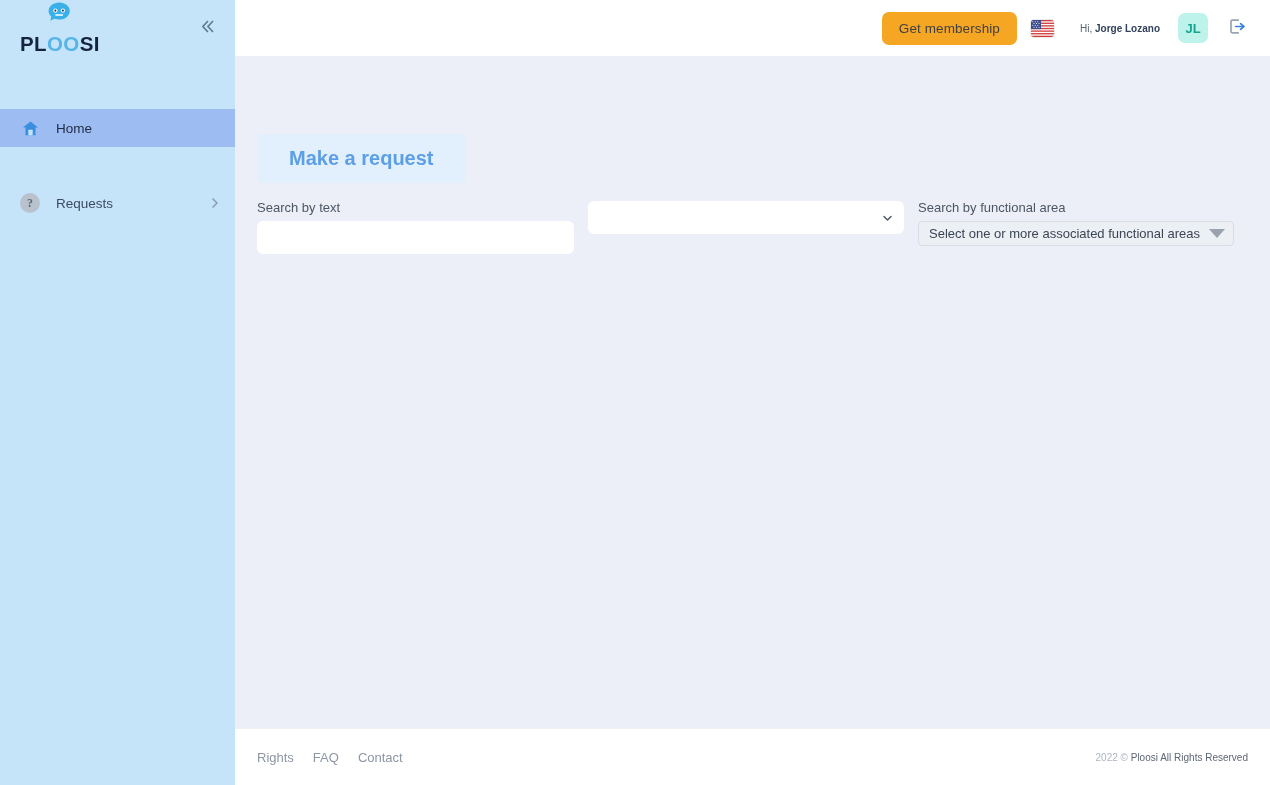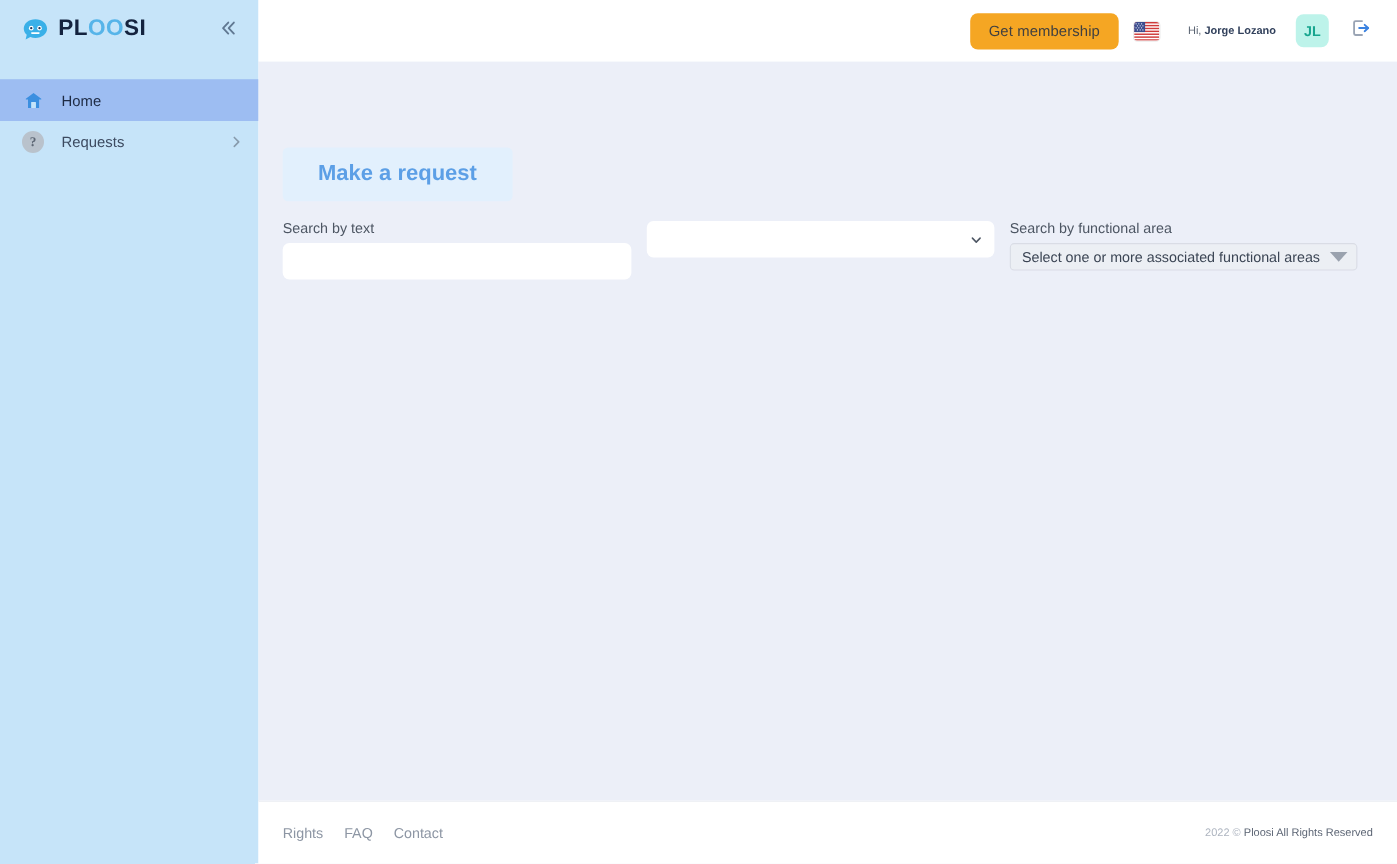--- a/index.html
+++ b/index.html
@@ -28,22 +28,23 @@
   }
   .sidebar-header {
     height: 56px;
     display: flex;
     align-items: center;
     padding: 0 14px 0 20px;
     justify-content: space-between;
   }
   .brand {
     display: flex;
-    align-items: flex-start;
+    align-items: center;
     gap: 8px;
+    flex-direction: column;
   }
   .brand-mark {
     width: 25px;
     height: 25px;
     flex: 0 0 25px;
     position: relative;
   }
   .brand-text {
     font-size: 20.5px;
     font-weight: 700;
@@ -65,20 +66,21 @@
   .sidebar-nav { margin-top: 16px; }
   .nav-item {
     height: 38px;
     display: flex;
     align-items: center;
     padding: 0 14px 0 20px;
     gap: 16px;
     cursor: pointer;
     font-size: 13.5px;
     color: #3c4a60;
+    margin-top: 37px;
   }
   .nav-item.active {
     background: #9dbdf2;
     color: #1e2b44;
   }
   .nav-icon {
     width: 20px;
     height: 20px;
     flex: 0 0 20px;
     display: flex;

